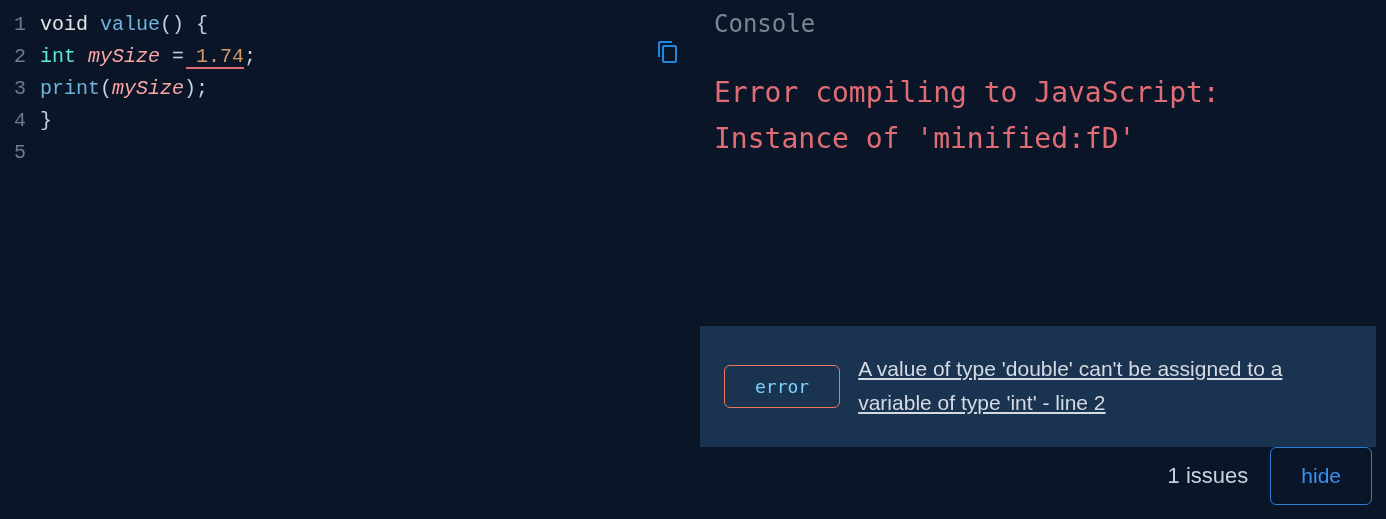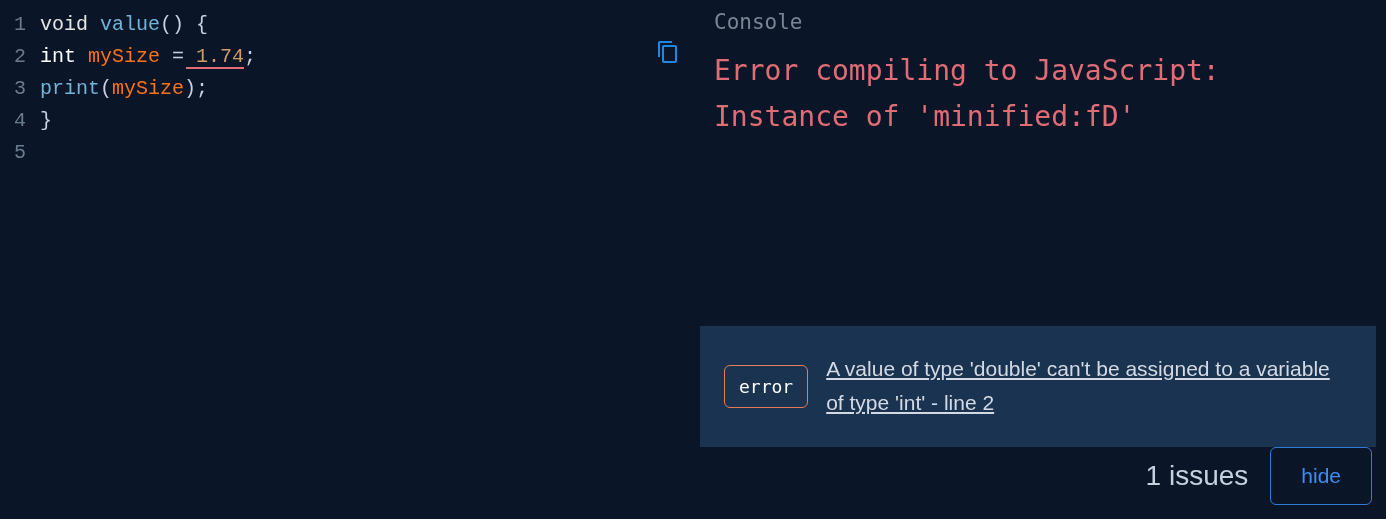--- a/index.html
+++ b/index.html
@@ -33,24 +33,24 @@
       text-align: right;
       color: #6b7b8e;
       padding-right: 14px;
       user-select: none;
     }
     .line-content {
       flex: 1;
       position: relative;
     }
     .kw-void { color: #e5e5e5; text-align: center; }
-    .kw-int { color: #ffffff; }
+    .kw-int { color: #5eead4; }
     .kw-print { color: #6fb5da; }
     .fn-main { color: #6fb5da; }
-    .var-name { color: #f97316; }
+    .var-name { color: #fca5a5; font-style: italic; }
     .num-lit { color: #d19a66; text-align: center; }
     .punct { color: #c5d1de; }
     .paren { color: #c5d1de; }
     .error-underline {
       position: absolute;
       height: 2px;
       background: #e06c75;
       bottom: -1px;
     }
     .copy-button {
@@ -70,45 +70,45 @@
       fill: #1e88e5;
     }
     .console-pane {
       flex: 1;
       height: 100%;
       position: relative;
       padding: 10px 0 0 14px;
     }
     .console-title {
       color: #7a8694;
-      font-size: 21px;
+      font-size: 24px;
       font-family: 'Consolas', 'Monaco', monospace;
-      margin-bottom: 14px;
+      margin-bottom: 32px;
     }
     .console-error {
       color: #e06c75;
       font-size: 28px;
       font-family: 'Consolas', 'Monaco', monospace;
       line-height: 1.65;
     }
     .issues-panel {
       position: absolute;
       bottom: 72px;
       left: 0;
       right: 10px;
       background: #1a3350;
       padding: 26px 24px;
       display: flex;
       align-items: center;
       gap: 18px;
     }
     .error-badge {
       border: 1.5px solid #e87a5a;
-      color: #ffffff;
-      padding: 10px 14px;
+      color: #7dd3fc;
+      padding: 10px 30px;
       border-radius: 6px;
       font-size: 18px;
       font-family: 'Consolas', 'Monaco', monospace;
     }
     .error-message {
       color: #d4dae3;
       font-size: 21px;
       line-height: 1.65;
       font-family: -apple-system, BlinkMacSystemFont, 'Segoe UI', sans-serif;
       text-decoration: underline;
@@ -116,21 +116,21 @@
     .issues-bar {
       position: absolute;
       bottom: 14px;
       right: 14px;
       display: flex;
       align-items: center;
       gap: 22px;
     }
     .issues-count {
       color: #c5d1de;
-      font-size: 28px;
+      font-size: 22px;
       font-family: -apple-system, BlinkMacSystemFont, 'Segoe UI', sans-serif;
     }
     .hide-button {
       border: 1.5px solid #2f7bd8;
       color: #3d8ef0;
       background: transparent;
       padding: 16px 30px;
       border-radius: 6px;
       font-size: 21px;
       cursor: pointer;

